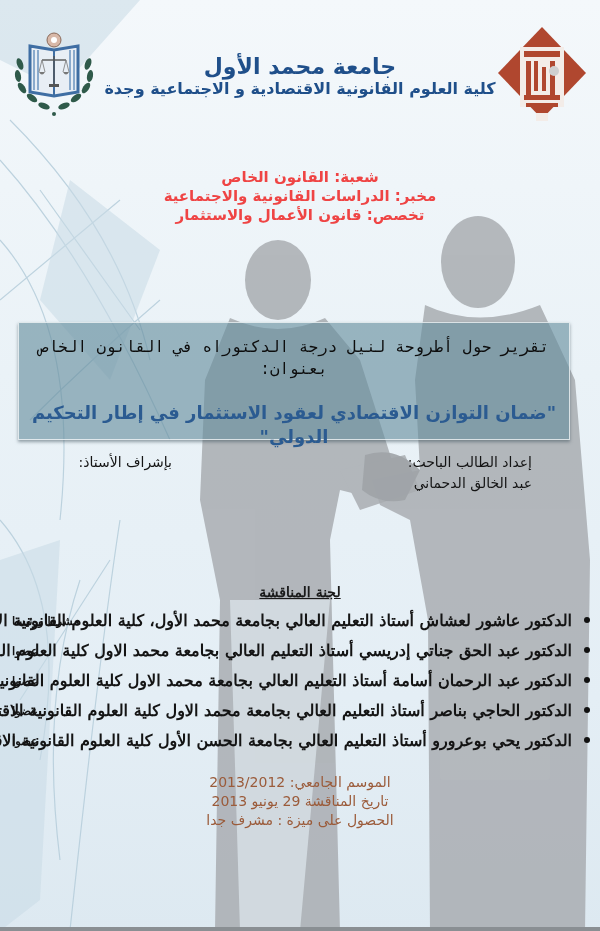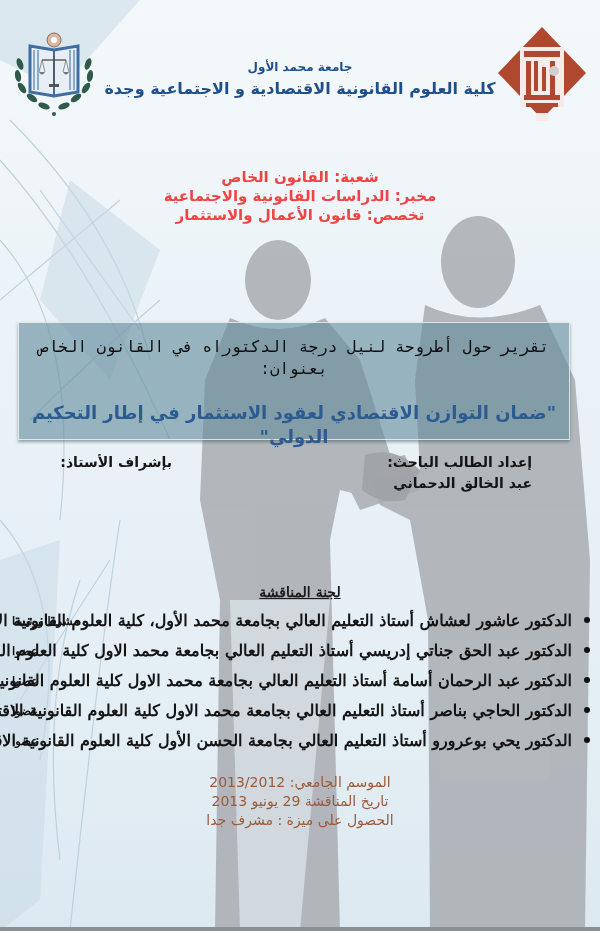--- a/index.html
+++ b/index.html
@@ -11,39 +11,39 @@
       direction: rtl;
     }
     .bg-layer { position: absolute; inset: 0; overflow: hidden; pointer-events: none; }
     .bottom-strip { position: absolute; left: 0; right: 0; bottom: 0; height: 4px; background: #8a8f93; }
 
     .logo { position: absolute; }
     .logo-left { left: 8px; top: 30px; width: 92px; height: 88px; }
     .logo-right { right: 12px; top: 25px; width: 92px; height: 102px; }
 
     .header-uni { position: absolute; top: 56px; left: 0; right: 0; text-align: center; }
-    .header-uni .l1 { font-family: "DejaVu Sans", sans-serif; font-weight: bold; font-size: 12px; color: #1f4f8a; line-height: 22px; }
+    .header-uni .l1 { font-family: "DejaVu Sans", sans-serif; font-weight: bold; font-size: 22px; color: #1f4f8a; line-height: 22px; }
     .header-uni .l2 { font-family: "DejaVu Sans", sans-serif; font-weight: bold; font-size: 16px; color: #1f4f8a; line-height: 22px; }
 
     .dept { position: absolute; top: 168px; left: 0; right: 0; text-align: center; }
     .dept div { font-family: "DejaVu Sans", sans-serif; font-weight: bold; font-size: 15px; color: #ef4444; line-height: 19px; }
 
     .title-box {
       position: absolute; left: 18px; top: 322px; width: 552px; height: 118px;
       background: rgba(100, 140, 156, 0.62);
       border: 1px solid rgba(255,255,255,0.7);
       box-shadow: 0 2px 3px rgba(60,80,90,0.5);
       text-align: center;
     }
     .title-box .intro { margin-top: 14px; font-family: Liberation Mono, monospace; font-size: 16px; color: #0d0d0d; line-height: 22px; }
     .title-box .thesis { margin-top: 20px; font-family: "DejaVu Sans", sans-serif; font-weight: bold; font-size: 18px; color: #2b5b91; line-height: 24px; }
 
     .student { position: absolute; right: 68px; top: 452px; }
     .supervisor { position: absolute; right: 428px; top: 452px; text-align: right; }
-    .student div, .supervisor div { font-family: "DejaVu Sans", sans-serif; font-weight: bold; font-size: 14px; color: #141414; line-height: 21px; white-space: nowrap; }
+    .student div, .supervisor div { font-family: "DejaVu Sans", sans-serif; font-weight: normal; font-size: 14px; color: #141414; line-height: 21px; white-space: nowrap; }
 
     .committee-title { position: absolute; top: 584px; left: 0; right: 0; text-align: center; font-family: "DejaVu Serif", serif; font-weight: bold; font-size: 14px; color: #1a1a1a; text-decoration: underline; }
     .committee { position: absolute; top: 606px; left: 10px; right: 10px; list-style: none; }
     .committee li { position: relative; height: 30px; line-height: 30px; }
     .committee .bullet { position: absolute; right: 0; top: 11px; width: 6px; height: 6px; background: #111; border-radius: 50%; }
     .committee .desc { position: absolute; right: 18px; top: 0; font-family: "DejaVu Serif", serif; font-weight: bold; font-size: 16px; color: #141414; white-space: nowrap; }
     .committee .role { position: absolute; left: 2px; top: 0; font-family: "DejaVu Serif", serif; font-weight: bold; font-size: 11.5px; color: #141414; white-space: nowrap; }
 
     .footer-info { position: absolute; top: 773px; left: 0; right: 0; text-align: center; }
     .footer-info div { font-family: "DejaVu Sans", sans-serif; font-size: 14px; color: #9b5b3a; line-height: 19px; }

